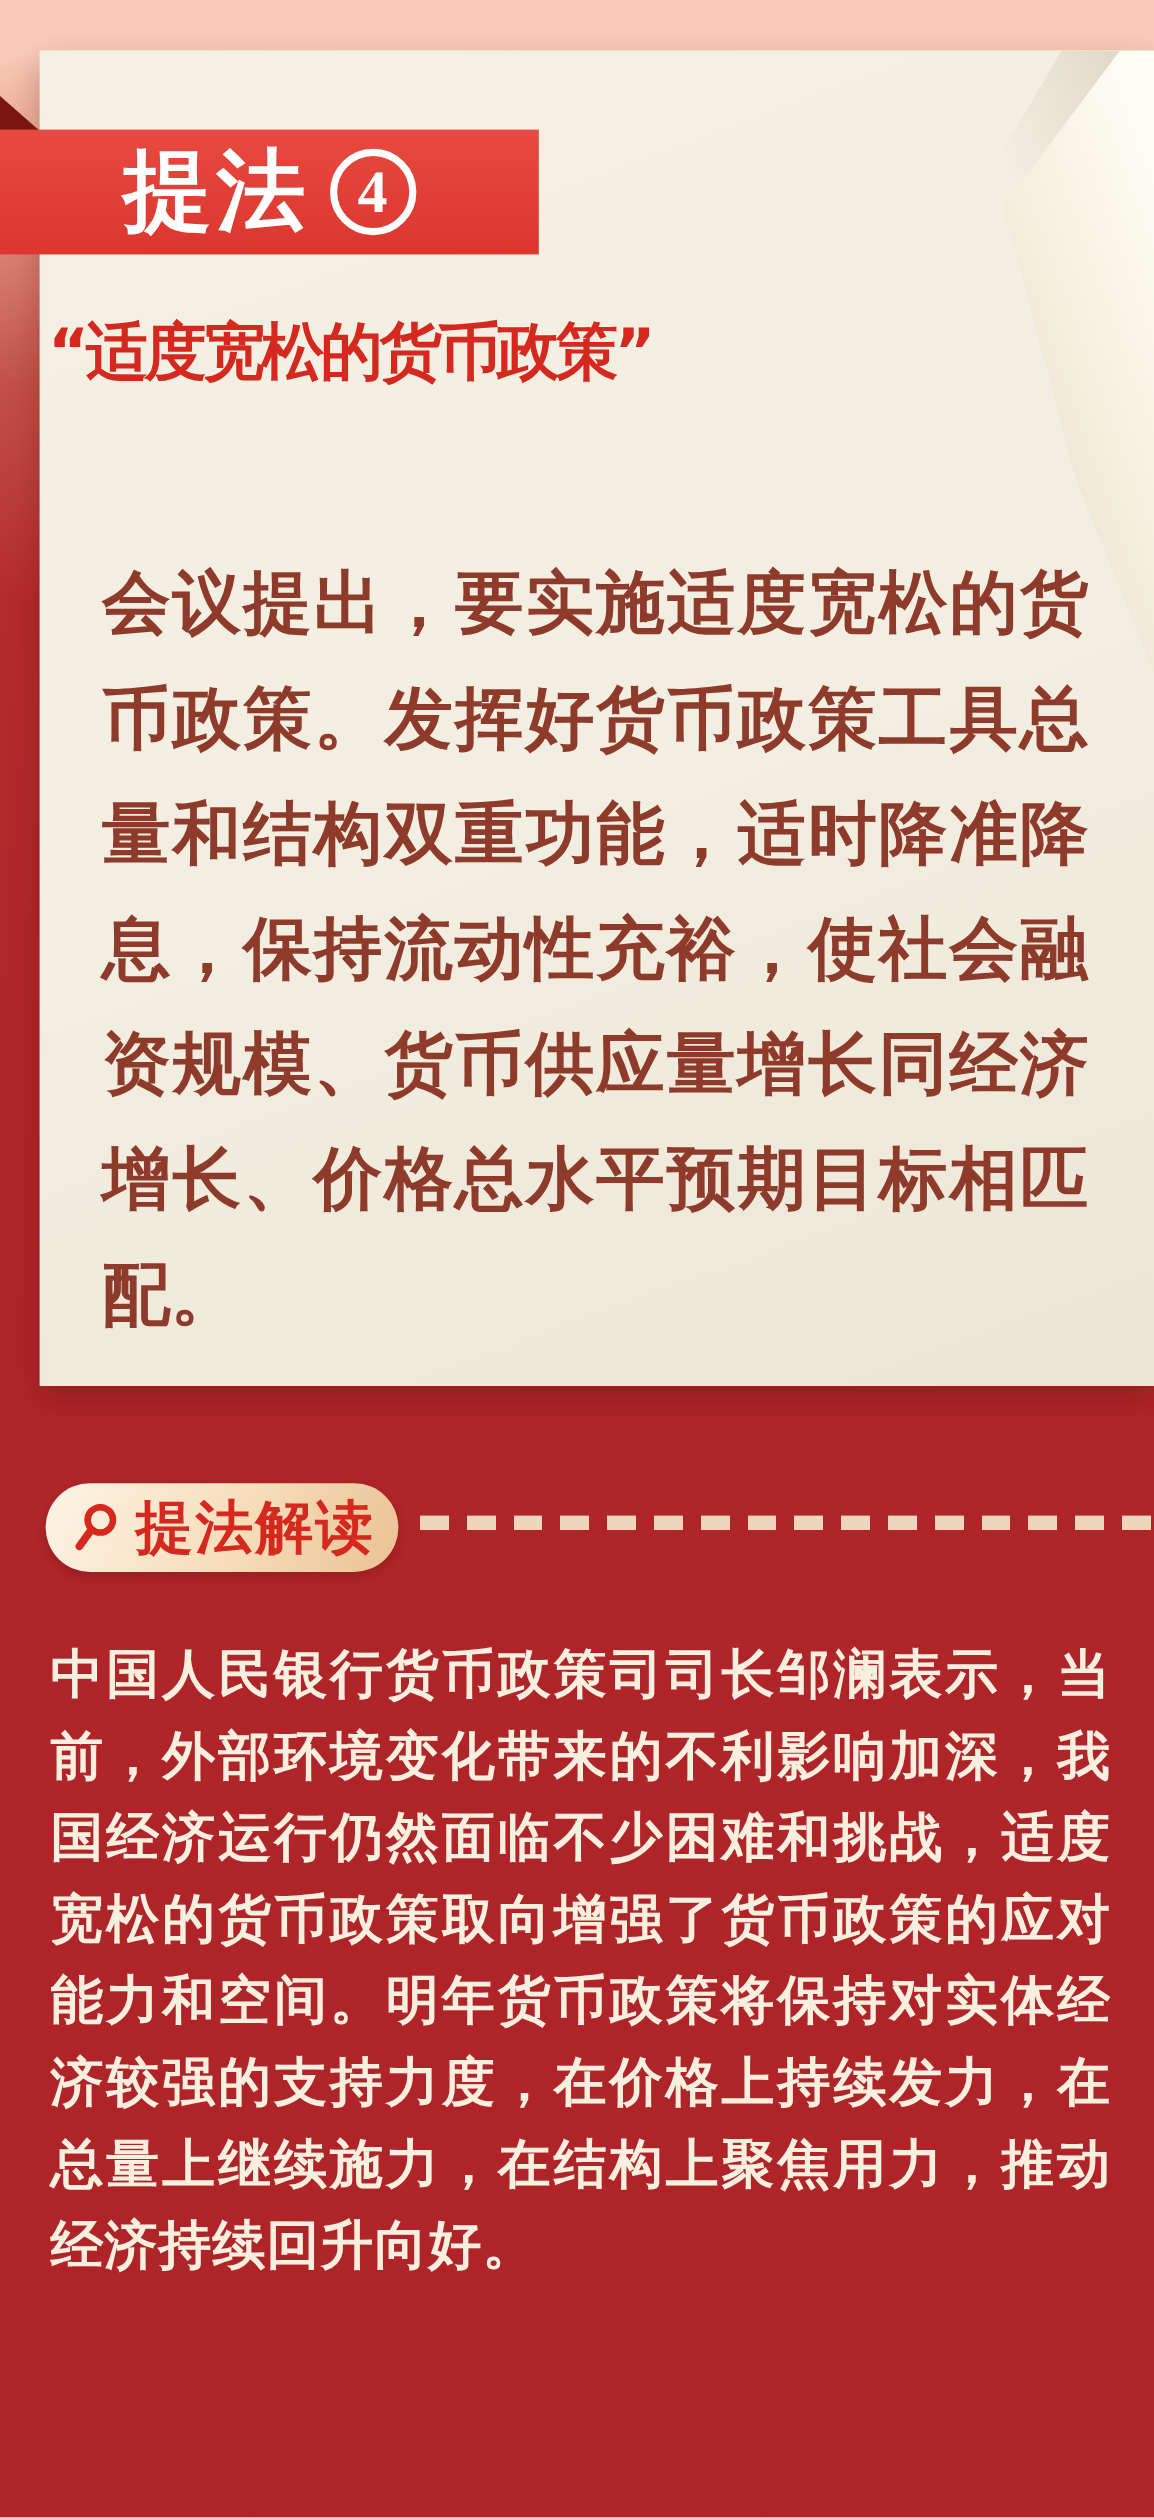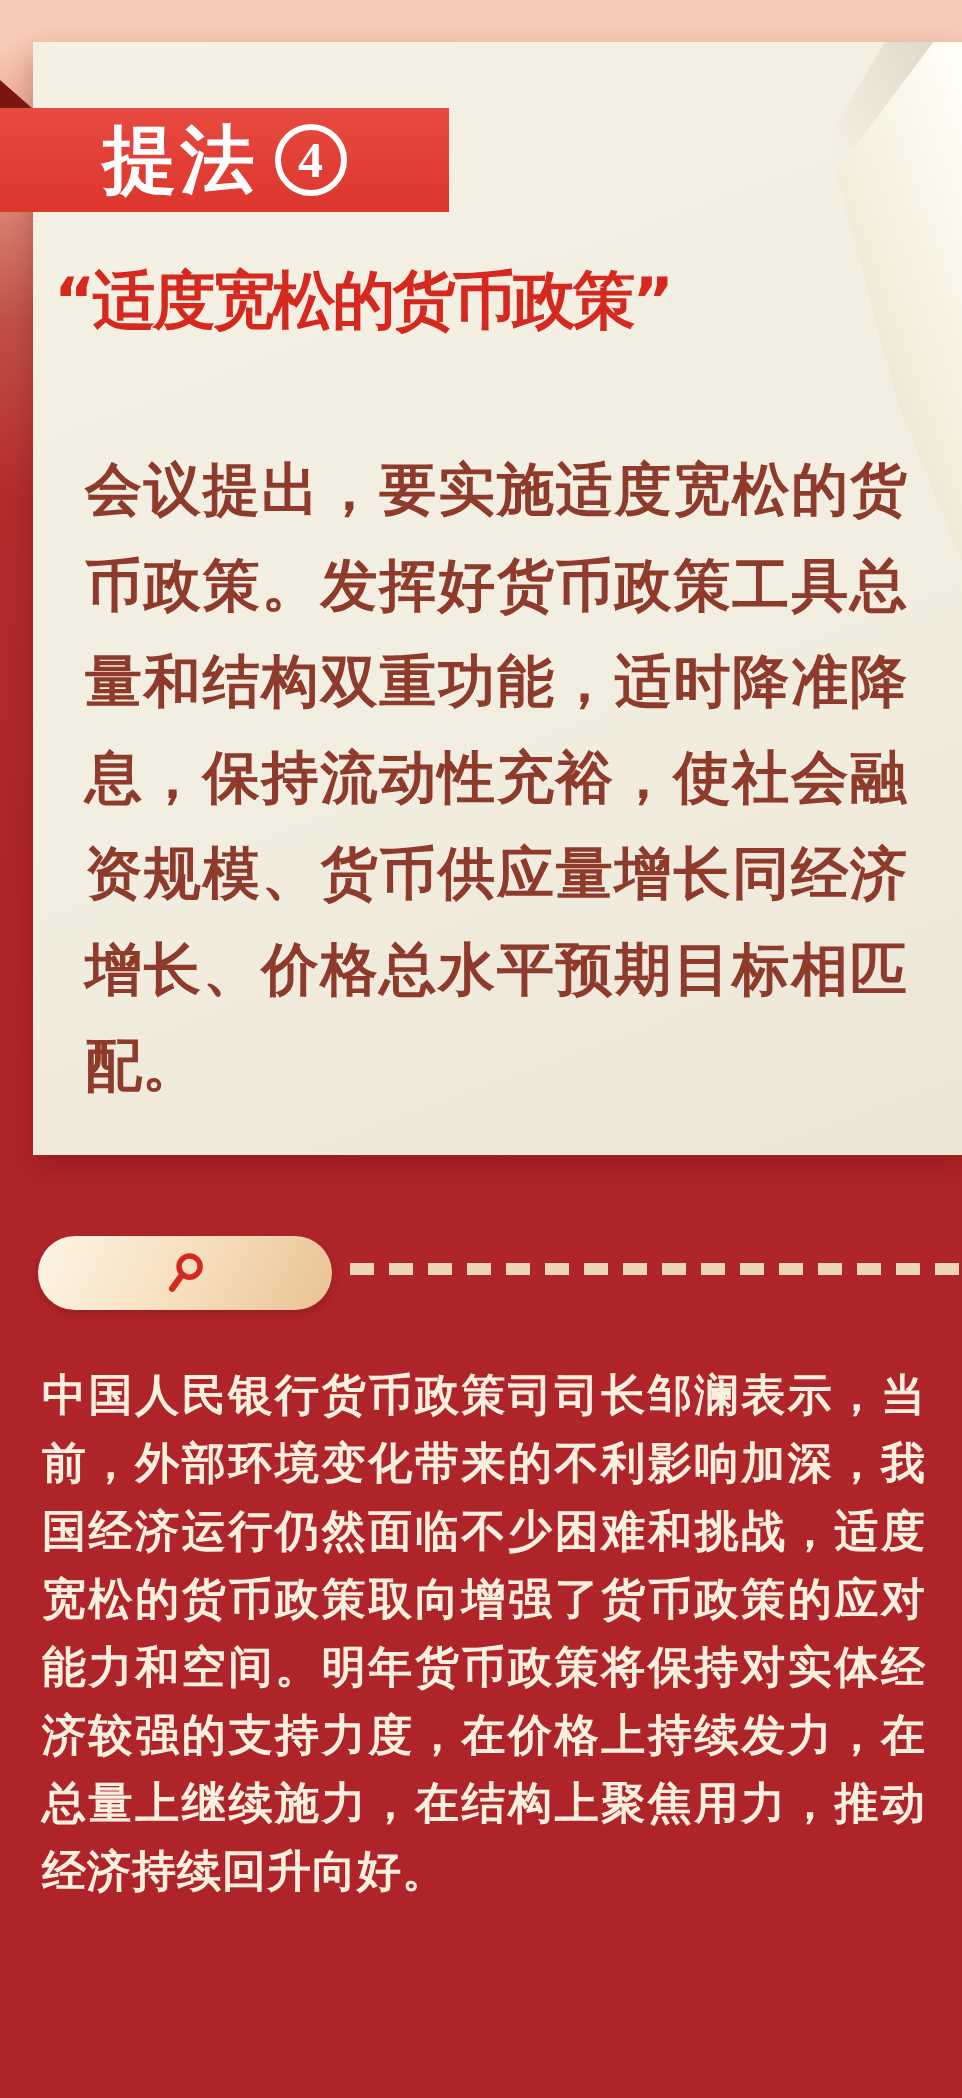--- a/index.html
+++ b/index.html
@@ -43,28 +43,28 @@
     font-size:74px;font-weight:700;letter-spacing:4px;line-height:1;
   }
   .num-circle{
     width:72px;height:72px;border:6px solid #ffffff;border-radius:50%;
     box-sizing:border-box;display:flex;align-items:center;justify-content:center;
     font-family:"Liberation Serif","DejaVu Serif",serif;
     font-size:50px;font-weight:700;line-height:1;
   }
   
   .headline{
-    position:absolute;left:54px;top:262px;width:880px;
+    position:absolute;left:40px;top:262px;width:880px;
     font-family:"DejaVu Sans","Liberation Sans",sans-serif;
-    font-size:63px;font-weight:900;letter-spacing:-3px;
+    font-size:52px;font-weight:900;letter-spacing:-3px;
     color:#d5281e;white-space:nowrap;line-height:1.25;
   }
   
   .card-body{
-    position:absolute;left:85px;top:442px;width:822px;
+    position:absolute;left:85px;top:456px;width:822px;
     font-family:"Liberation Serif","DejaVu Serif",serif;
     font-size:57px;line-height:96px;font-weight:700;
     color:#8f3b2b;text-align:justify;text-align-last:left;
   }
   
   .interpret-pill{
     position:absolute;left:38px;top:1236px;width:294px;height:74px;
     box-sizing:border-box;border-radius:40px;
     background:linear-gradient(115deg,#fdf4e6 0%,#f6ddba 55%,#e9c293 100%);
     display:flex;align-items:center;justify-content:center;gap:12px;
@@ -104,18 +104,19 @@
 
   <div class="headline">“适度宽松的货币政策”</div>
 
   <div class="card-body">会议提出，要实施适度宽松的货币政策。发挥好货币政策工具总量和结构双重功能，适时降准降息，保持流动性充裕，使社会融资规模、货币供应量增长同经济增长、价格总水平预期目标相匹配。</div>
 
   <div class="interpret-pill">
     <svg class="magnifier" width="44" height="44" viewBox="0 0 48 48" aria-hidden="true">
       <circle cx="29" cy="17" r="11.5" fill="none" stroke="#d5281e" stroke-width="6"></circle>
       <line x1="20" y1="27" x2="10" y2="41" stroke="#d5281e" stroke-width="7" stroke-linecap="round"></line>
     </svg>
+    <span class="pill-label">提法解读</span>
   </div>
   <div class="dash-line"></div>
 
   <div class="interpret-body">中国人民银行货币政策司司长邹澜表示，当前，外部环境变化带来的不利影响加深，我国经济运行仍然面临不少困难和挑战，适度宽松的货币政策取向增强了货币政策的应对能力和空间。明年货币政策将保持对实体经济较强的支持力度，在价格上持续发力，在总量上继续施力，在结构上聚焦用力，推动经济持续回升向好。</div>
 
 </div>
 
 </body></html>

